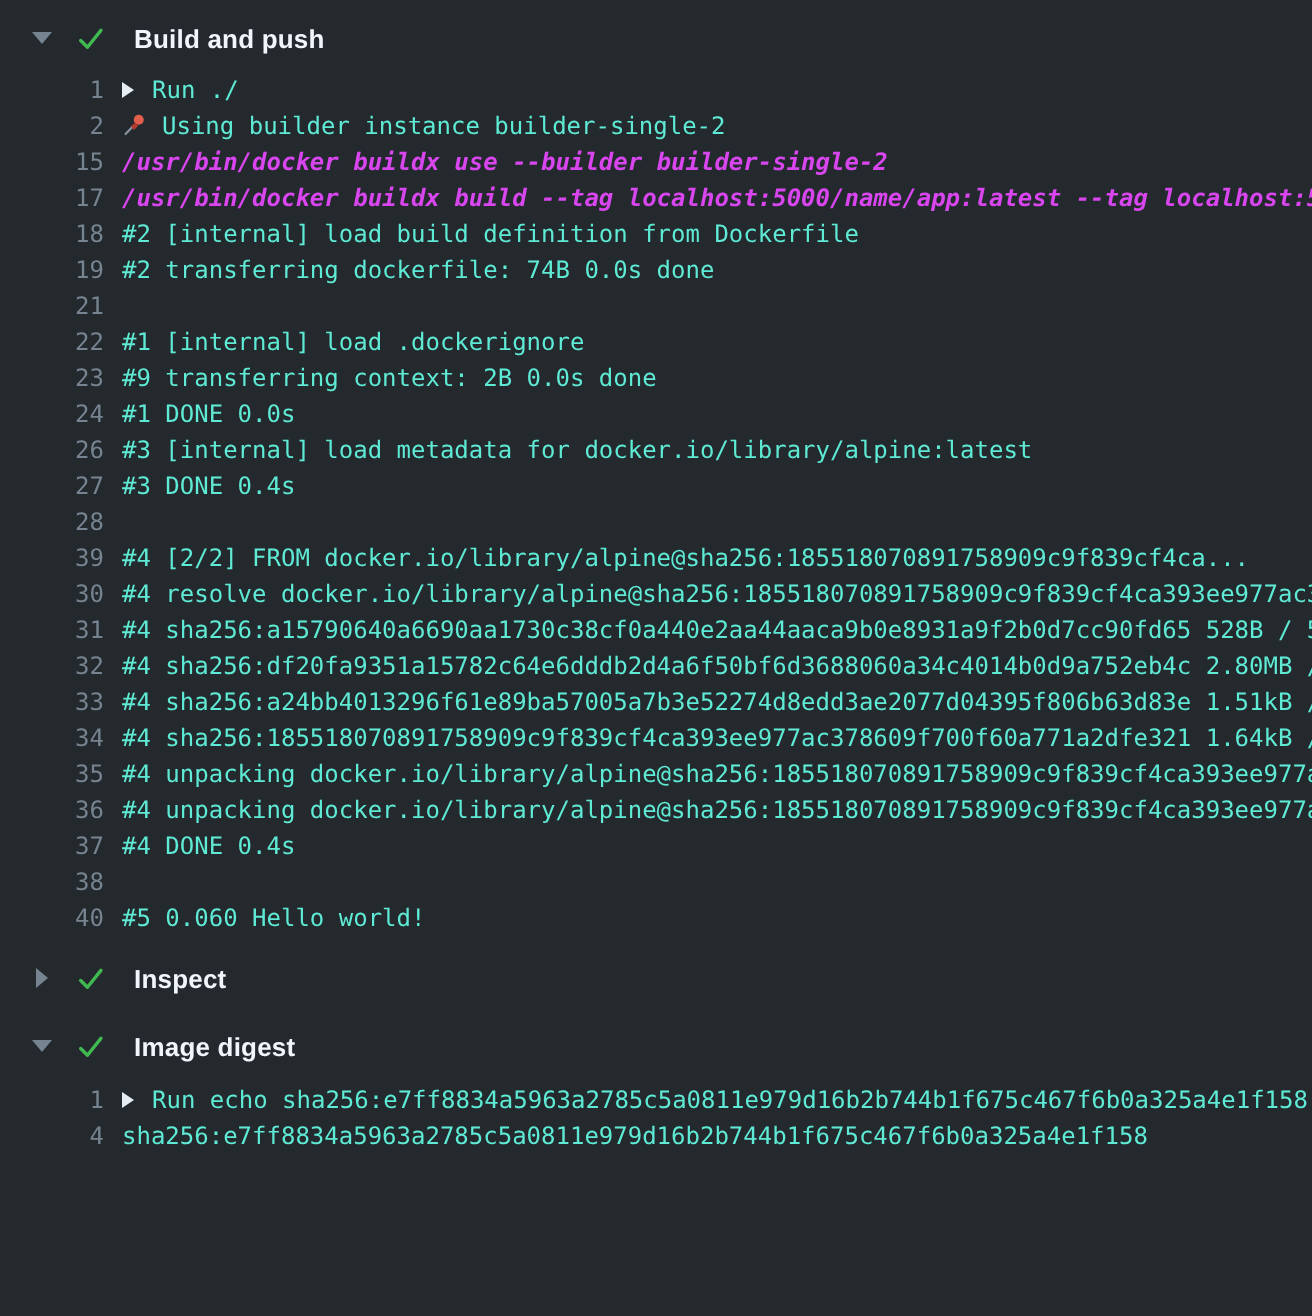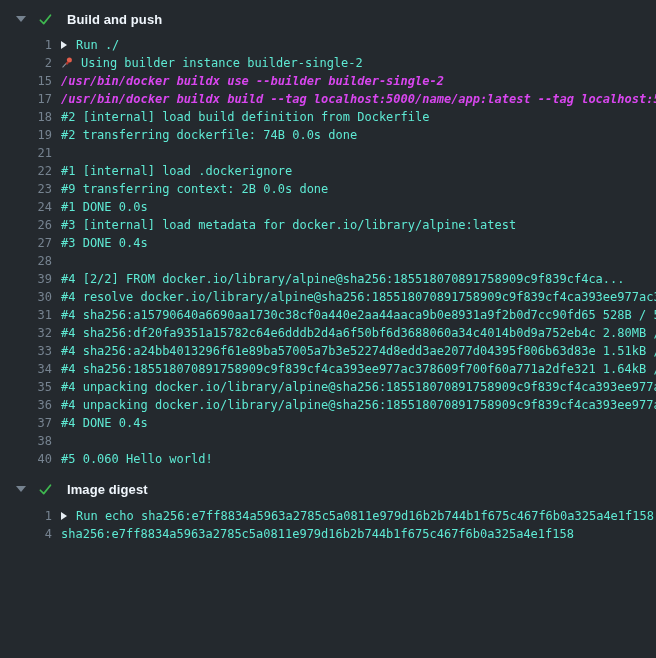--- a/index.html
+++ b/index.html
@@ -174,20 +174,33 @@
         <div class="log-line">
           <span class="gutter">38</span>
           <span class="ltext"></span>
         </div>
         <div class="log-line">
           <span class="gutter">40</span>
           <span class="ltext">#5 0.060 Hello world!</span>
         </div>
       </div>
     </div>
+    <div class="section collapsed-gap">
+      <div class="section-header">
+        <span class="tri-box">
+          <span class="tri-right"></span>
+        </span>
+        <span class="check-box">
+          <svg width="15" height="15" viewBox="0 0 16 16">
+            <path d="M2.5 8.8l3.6 3.6 7.2-9" fill="none" stroke="#3fb950" stroke-width="1.8" stroke-linecap="round" stroke-linejoin="round"></path>
+          </svg>
+        </span>
+        <span class="sec-label">Inspect</span>
+      </div>
+    </div>
     <div class="section">
       <div class="section-header">
         <span class="tri-box">
           <span class="tri-down"></span>
         </span>
         <span class="check-box">
           <svg width="15" height="15" viewBox="0 0 16 16">
             <path d="M2.5 8.8l3.6 3.6 7.2-9" fill="none" stroke="#3fb950" stroke-width="1.8" stroke-linecap="round" stroke-linejoin="round"></path>
           </svg>
         </span>

